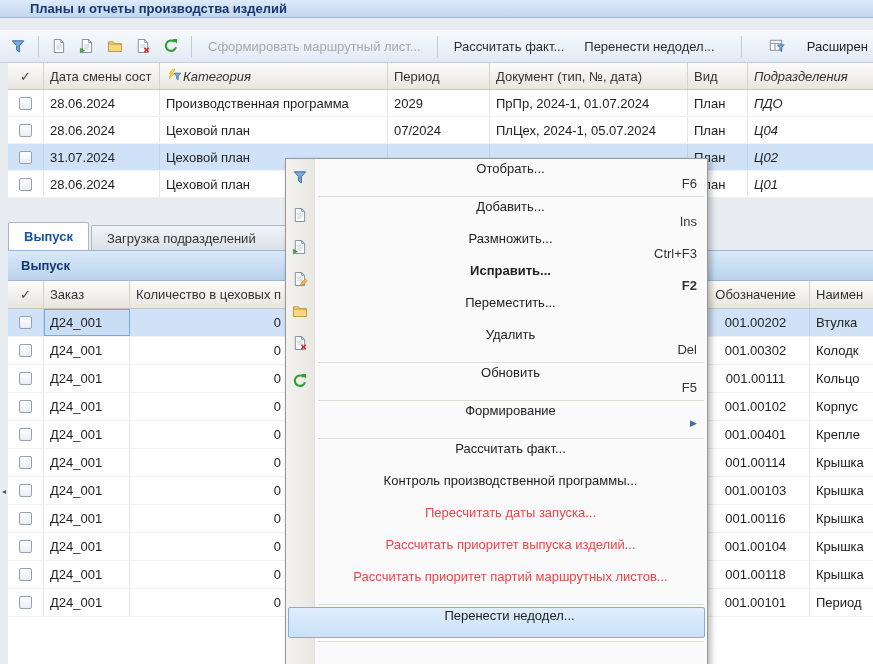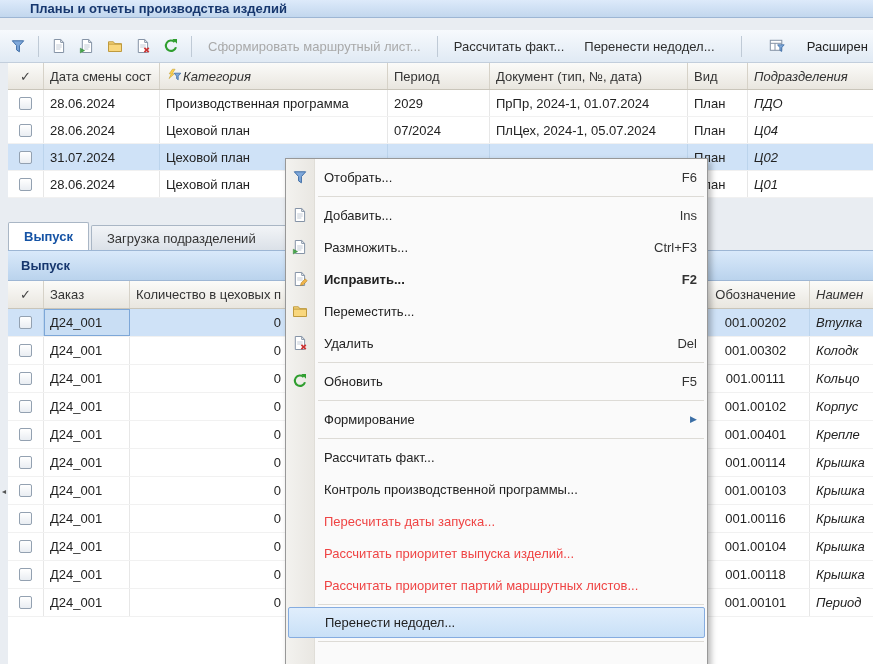--- a/index.html
+++ b/index.html
@@ -40,21 +40,21 @@
   .cb { width:13px; height:13px; border:1px solid #93a1b1; border-radius:2px;
         background:linear-gradient(#ffffff,#e9edf2); flex:none; }
   .hcheck { justify-content:center; color:#444; }
 
   .c-check{width:36px} .c-date{width:116px} .c-cat{width:228px}
   .c-period{width:102px} .c-doc{width:198px} .c-kind{width:60px} .c-dept{flex:1; border-right:none;font-style:italic;}
   .cat-head { gap:1px; font-weight:normal; font-style:italic; }
 
   .o-check{width:36px} .o-order{width:86px}
   .o-qty{width:158px; justify-content:flex-end}
-  .o-fill{width:412px} .o-desig{width:110px; padding-left:8px;justify-content:center;} .o-name{flex:1; border-right:none;font-style:italic;}
+  .o-fill{width:412px} .o-desig{width:110px; padding-left:8px;justify-content:center;} .o-name{flex:1; border-right:none;}
   .cell-focus { outline:1px solid #7da7d8; outline-offset:-1px; background:#c9def4; }
 
   
   .tabbar { position:absolute; left:8px; top:222px; height:28px; display:flex; align-items:flex-end; }
   .tab { height:25px; display:flex; align-items:center; padding:0 15px;
     background:linear-gradient(#f2f4f7,#dbe1e8); border:1px solid #a9b6c5; border-bottom:none;
     border-radius:2px 2px 0 0; margin-right:2px; color:#333; white-space:nowrap; }
   .tab.active { height:28px; background:#fff; color:#1553a5; font-weight:bold; }
   .tab.t2 { width:200px; }
 
@@ -67,21 +67,21 @@
   .splitter { position:absolute; left:0; top:483px; width:8px; height:16px;
     display:flex; align-items:center; justify-content:center; color:#555; font-size:7px; }
 
   
   .cmenu { position:absolute; left:285px; top:158px; width:423px; height:520px;
     background:#fafafa; border:1px solid #989898; box-shadow:3px 3px 6px rgba(0,0,0,0.28);
     padding-top:2px; z-index:10; }
   .cmenu::before { content:""; position:absolute; left:0; top:0; bottom:0; width:28px;
     background:linear-gradient(90deg,#f3f2ef,#e9e7e2); border-right:1px solid #e0ded8; }
   .mi { position:relative; height:32px; display:flex; align-items:center;
-    padding:0 10px 0 38px; white-space:nowrap; }
+    padding:0 10px 0 38px; white-space:nowrap;flex-direction:column; }
   .mi .ic { position:absolute; left:6px; top:50%; transform:translateY(-50%);
     width:16px; height:16px; display:flex; }
   .mi .lbl { overflow:hidden; }
   .mi .sc { margin-left:auto; padding-left:20px; color:#333; }
   .mi.bold .lbl, .mi.bold .sc { font-weight:bold; }
   .mi.dis .lbl { color:#ef4444; }
   .mi .sub { margin-left:auto; font-size:9px; color:#3a6ea5; }
   .mi.hl { margin:0 2px; height:31px; background:linear-gradient(#e0eefc,#c9e0f7);
     border:1px solid #85ace0; border-radius:2px; padding-left:36px; }
   .msep { position:relative; height:6px; }

